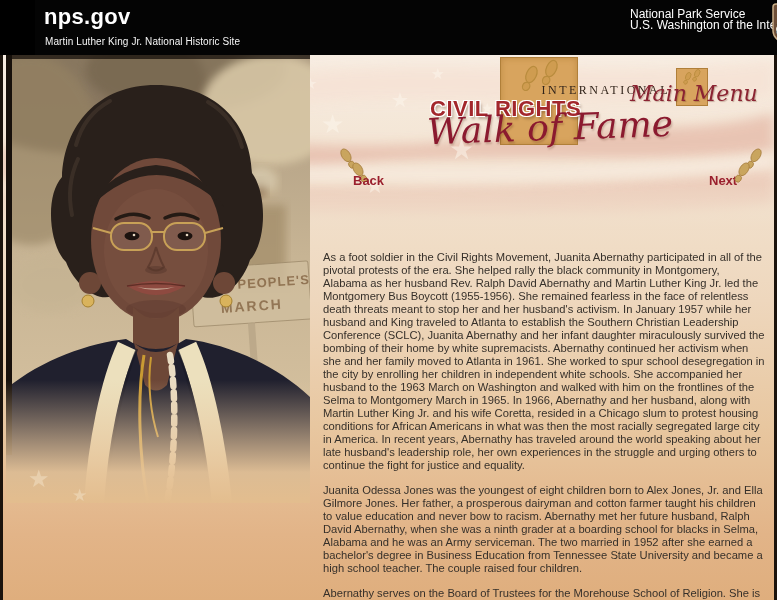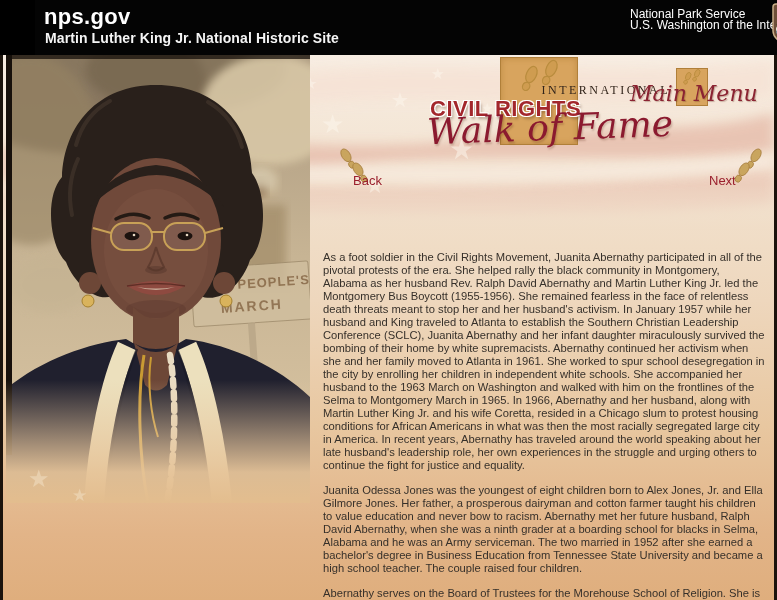--- a/index.html
+++ b/index.html
@@ -2,21 +2,21 @@
 <html><head>
 <meta charset="utf-8">
 <style>
   html,body{margin:0;padding:0;background:#555;}
   .page{position:relative;width:777px;height:600px;overflow:hidden;
         font-family:"Liberation Sans",sans-serif;background:#000;}
 
   
   .topbar{position:absolute;top:0;left:0;width:777px;height:55px;background:#040404;margin-left:35px;}
   .site-name{position:absolute;left:9px;top:4px;font-size:22px;font-weight:bold;color:#fff;letter-spacing:.3px;}
-  .site-sub{position:absolute;left:10px;top:30px;font-size:14px;font-weight:bold;color:#f5f5f5;letter-spacing:.1px;}
+  .site-sub{position:absolute;left:10px;top:36px;font-size:10px;font-weight:normal;color:#f5f5f5;letter-spacing:.1px;}
   .agency{position:absolute;left:595px;top:9px;font-size:12px;font-weight:normal;color:#fff;line-height:11px;}
   .arrowhead{position:absolute;left:736px;top:3px;}
 
   
   .main{position:absolute;top:55px;left:0;width:777px;height:545px;box-sizing:border-box;
         border-left:3px solid #1b130c;border-right:3px solid #1b130c;
         background:linear-gradient(180deg,#f7ede2 0%,#f3e4d2 20%,#eed7bd 45%,#e8c7a0 68%,#e2b488 88%,#dfae7d 100%);}
 
   .band{position:absolute;top:0;left:0;width:771px;height:175px;z-index:0;pointer-events:none;}
 
@@ -31,21 +31,21 @@
         text-shadow:-1px -1px 0 #fff,1px -1px 0 #fff,-1px 1px 0 #fff,1px 1px 0 #fff,2px 3px 3px rgba(60,30,10,.35);}
   .wof{position:absolute;left:402px;top:52px;width:290px;z-index:2;text-align:center;
         font-family:"DejaVu Serif",serif;font-style:italic;font-size:36px;color:#8b1a2f;
         transform:rotate(-2deg);text-shadow:1px 2px 2px rgba(90,40,20,.25);}
   .main-menu{position:absolute;left:627px;top:26px;width:130px;z-index:2;text-align:left;
         font-family:"DejaVu Serif",serif;font-style:italic;font-size:22px;color:#8b2332;cursor:pointer;
         text-shadow:1px 1px 1px rgba(90,40,20,.3);}
 
   .back-group{position:absolute;left:334px;top:92px;width:60px;height:46px;z-index:2;cursor:pointer;}
   .next-group{position:absolute;left:702px;top:92px;width:60px;height:46px;z-index:2;cursor:pointer;}
-  .navlabel{position:absolute;font-size:13px;font-weight:normal;color:#9a1f2d;}
+  .navlabel{position:absolute;font-size:13px;font-weight:bold;color:#9a1f2d;}
   .back-group .navlabel{left:16px;top:26px;}
   .next-group .navlabel{left:4px;top:26px;}
   .back-group svg{position:absolute;left:0;top:0;}
   .next-group svg{position:absolute;left:26px;top:0;}
 
   .title-wrap{position:absolute;left:318px;top:93px;width:440px;z-index:2;text-align:center;}
   .title-wrap h1{margin:0;font-size:19px;font-weight:bold;color:#17130f;letter-spacing:-.3px;}
   .dates{margin-top:5px;font-size:14px;font-weight:bold;color:#201b16;}
 
   .bio{position:absolute;left:320px;top:152px;width:443px;z-index:2;

